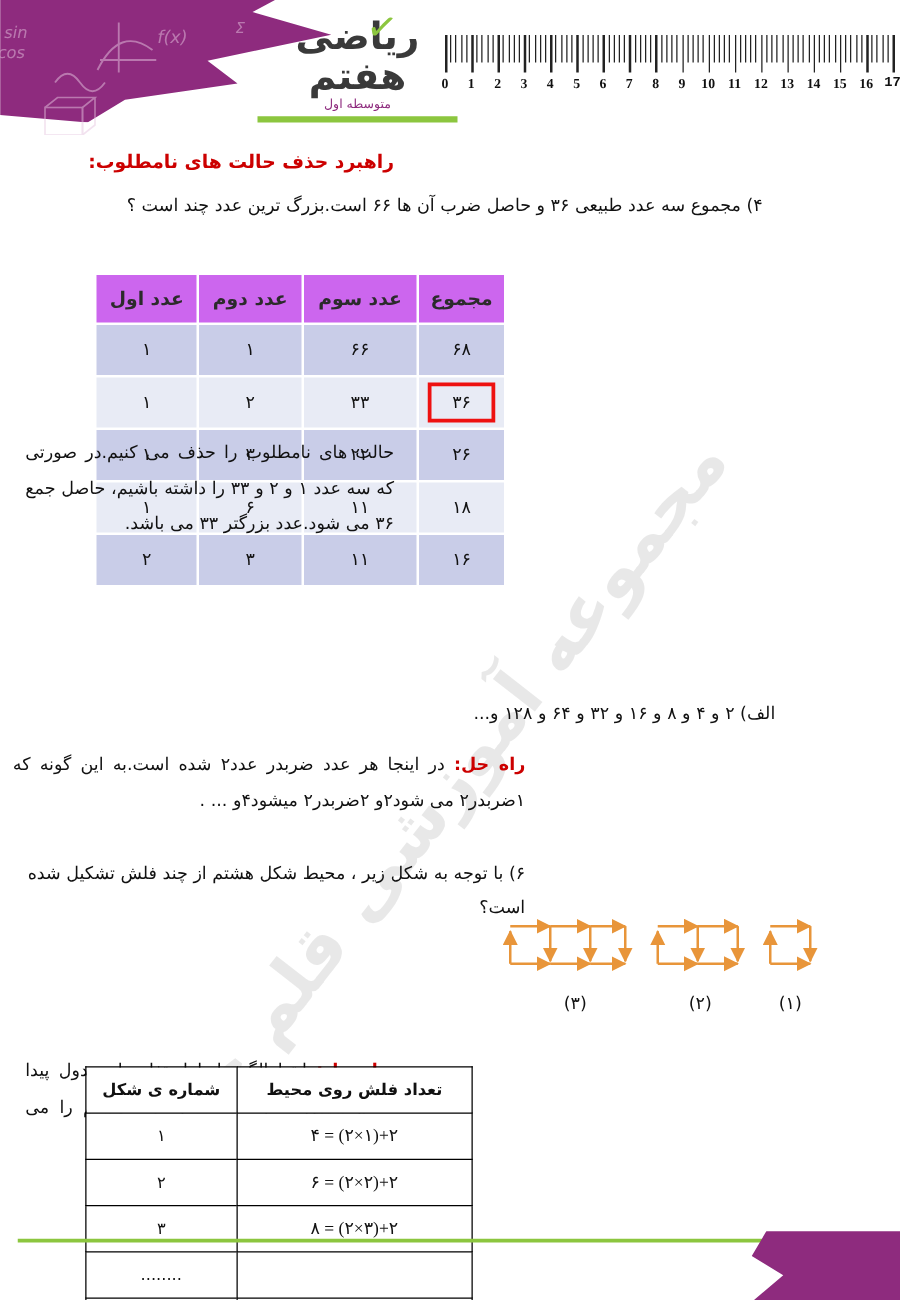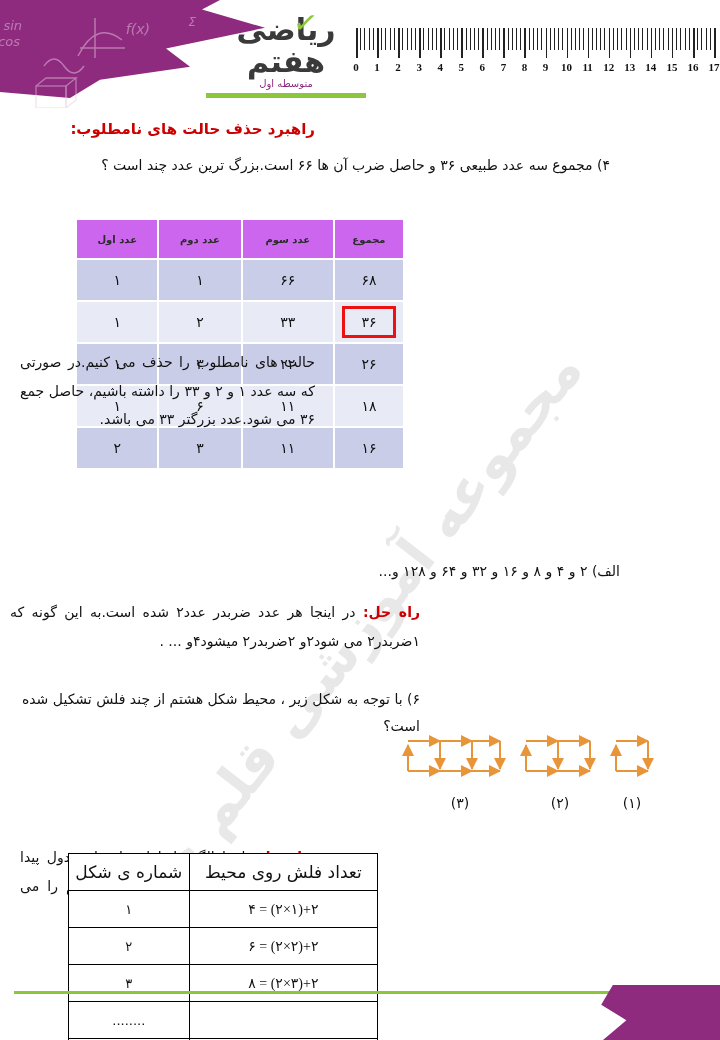--- a/index.html
+++ b/index.html
@@ -55,21 +55,21 @@
   .solve-label{color:#cc0000;font-weight:bold;}
 
   
   .tbl1{
     position:absolute;left:75px;top:110px;width:330px;
     border-collapse:separate;border-spacing:2px;direction:rtl;
     font-size:14px;
   }
   .tbl1 th{
     background:#cc66ee;color:#2b2b2b;font-weight:bold;height:36px;
-    text-align:center;font-size:10px;
+    text-align:center;font-size:15px;
   }
   .tbl1 td{height:38px;text-align:center;color:#111;}
   .tbl1 tr.odd td{background:#c9cde8;}
   .tbl1 tr.even td{background:#e8ebf5;}
   .hl{position:relative;}
   .hl .box{
     position:absolute;left:50%;top:50%;transform:translate(-50%,-50%);
     width:48px;height:26px;border:3px solid #ee1111;background:transparent;
   }
   .hl span{position:relative;z-index:2;margin-top:33px;}
@@ -87,21 +87,21 @@
 
   
   .tbl2{
     position:absolute;left:68px;top:745px;width:310px;
     border-collapse:collapse;direction:rtl;font-size:13px;
   }
   .tbl2 th,.tbl2 td{
     border:1.5px solid #000;height:34px;text-align:center;color:#111;
     background:#fff;
   }
-  .tbl2 th{font-weight:normal;font-size:17px;}
+  .tbl2 th{font-weight:bold;font-size:13px;}
   .formula{font-family:"Liberation Serif",serif;font-size:14px;letter-spacing:.5px;}
 
   
   .footer{position:absolute;left:0;top:985px;width:720px;height:55px;overflow:hidden;}
   .foot-line{position:absolute;left:14px;top:6px;width:680px;height:3px;background:#8cc63f;}
   .foot-blob{
     position:absolute;right:-10px;top:-4px;width:140px;height:70px;background:#8e2b7e;
     clip-path:polygon(18% 0%,100% 0%,100% 100%,0% 100%,26% 56%,8% 34%);
   }
 
@@ -240,21 +240,21 @@
           <span style="left: 155.412px;">7</span>
           <span style="left: 176.471px;">8</span>
           <span style="left: 197.529px;">9</span>
           <span style="left: 218.588px;">10</span>
           <span style="left: 239.647px;">11</span>
           <span style="left: 260.706px;">12</span>
           <span style="left: 281.765px;">13</span>
           <span style="left: 302.824px;">14</span>
           <span style="left: 323.882px;">15</span>
           <span style="left: 344.941px;">16</span>
-          <span style="left: 366px;">17</span>
+          <span style="left: 366px; font-family: Liberation Mono, monospace;">17</span>
         </div>
     </div>
   </div>
 
   <div class="content">
 
     <div class="wm">مجموعه آموزشی قلم چی</div>
 
     <div class="sec-head" style="right:405px;top:12px;width:280px;">راهبرد حذف حالت های نامطلوب:</div>
 

